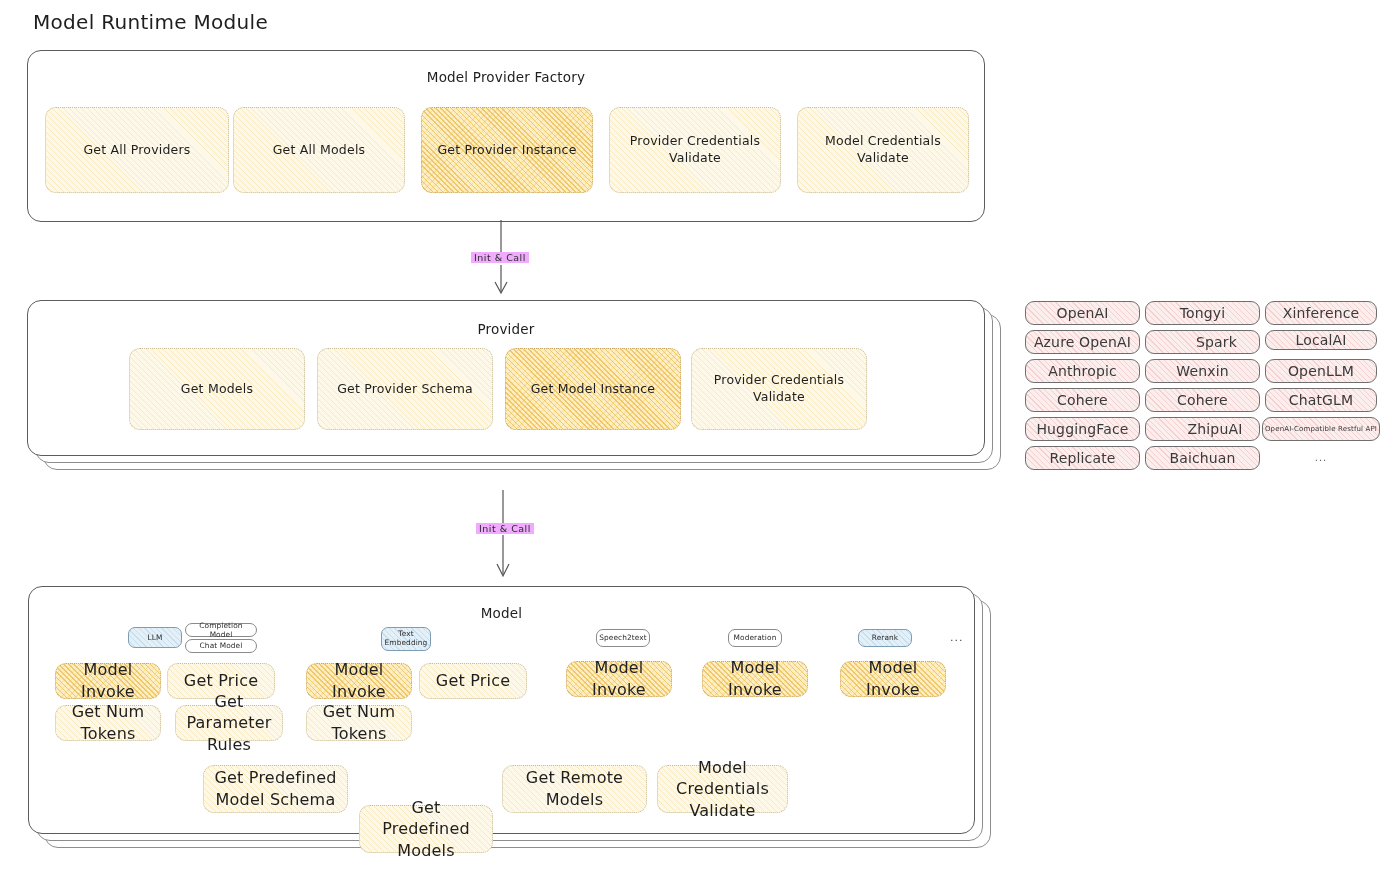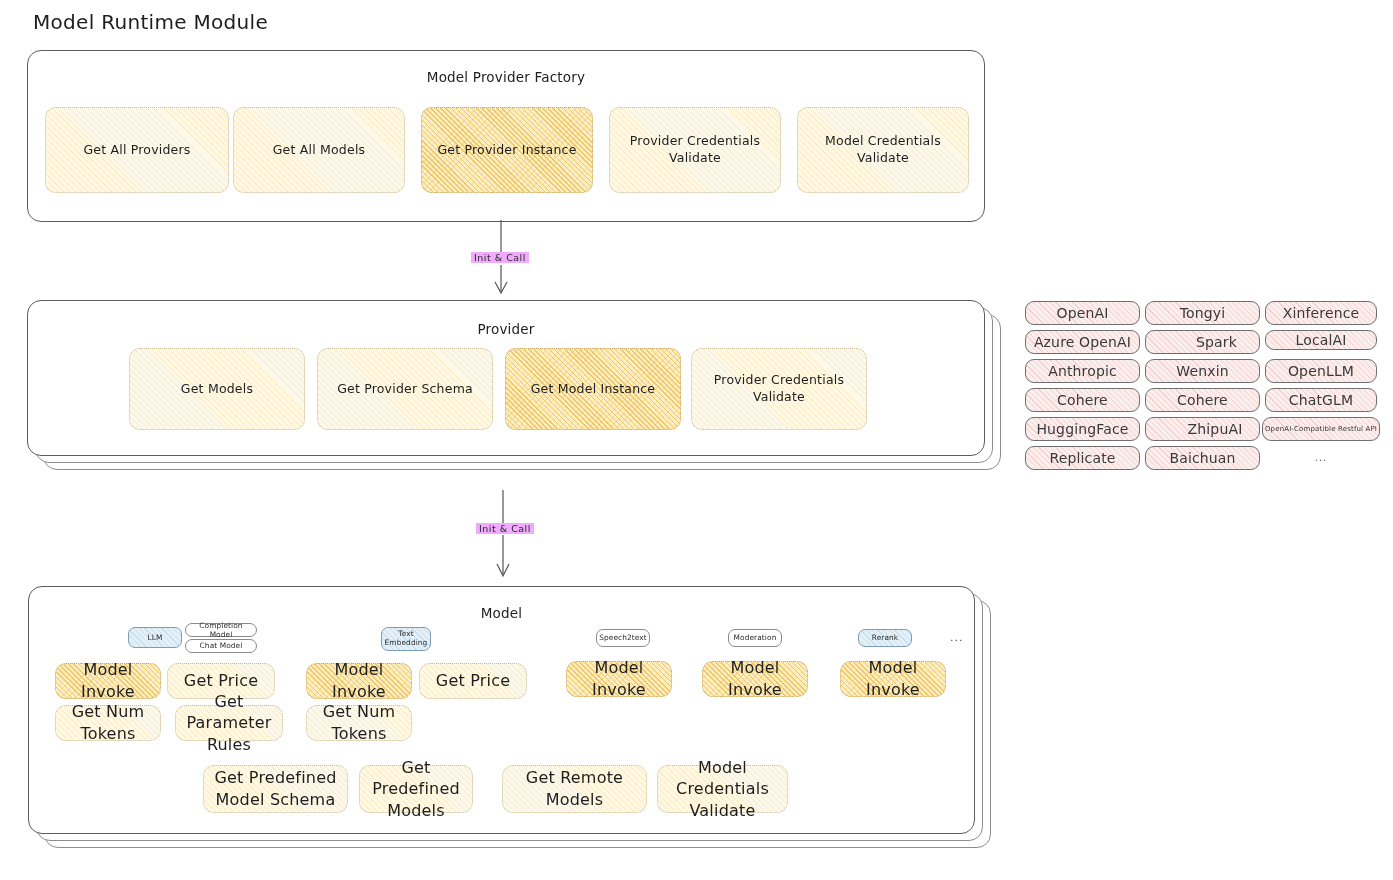--- a/index.html
+++ b/index.html
@@ -264,17 +264,17 @@
 
   <div class="tag" style="left:728px; top:629px; width:54px; height:18px;">Moderation</div>
   <div class="hbox amber small" style="left:702px; top:661px; width:106px; height:36px;">Model Invoke</div>
 
   <div class="tag blue" style="left:858px; top:629px; width:54px; height:18px;">Rerank</div>
   <div class="hbox amber small" style="left:840px; top:661px; width:106px; height:36px;">Model Invoke</div>
 
   <div class="dots" style="left:950px; top:631px;">...</div>
 
   <div class="hbox cream small" style="left:203px; top:765px; width:145px; height:48px;">Get Predefined Model Schema</div>
-  <div class="hbox cream small" style="left:359px; top:765px; width:114px; height:48px;">Get Predefined Models</div>
+  <div class="hbox cream small" style="left:359px; top:805px; width:134px; height:48px;">Get Predefined Models</div>
   <div class="hbox cream small" style="left:502px; top:765px; width:145px; height:48px;">Get Remote Models</div>
   <div class="hbox cream small" style="left:657px; top:765px; width:131px; height:48px;">Model Credentials Validate</div>
 
 </div>
 
 </body></html>

